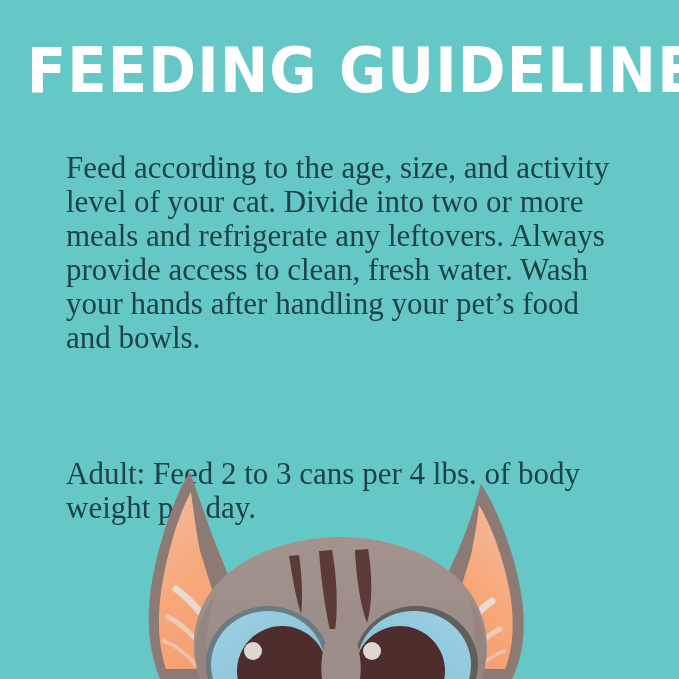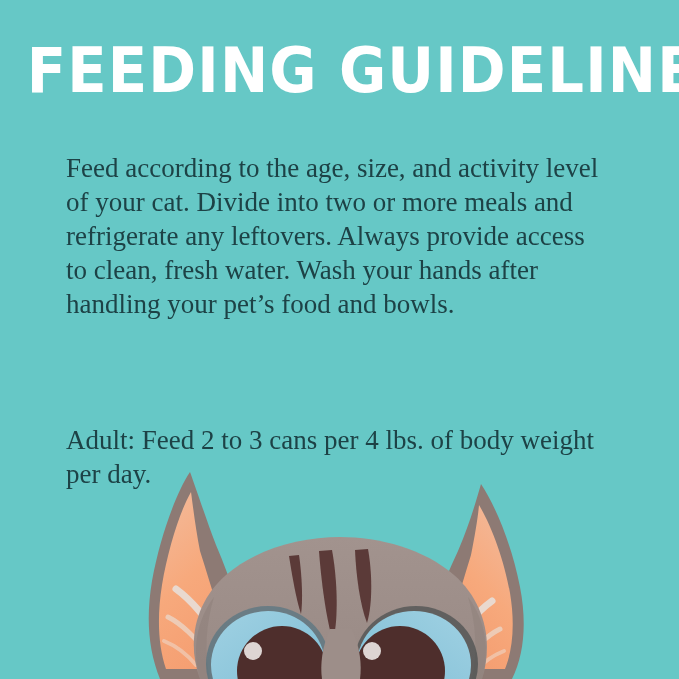--- a/index.html
+++ b/index.html
@@ -41,21 +41,21 @@
   }
 
   
   .copy {
     position: absolute;
     left: 66px;
     top: 151px;
     width: 545px;
     font-family: "Liberation Serif", "DejaVu Serif", serif;
     color: #1d4246;
-    font-size: 27px;
+    font-size: 31px;
     line-height: 34px;
   }
   .copy p {
     margin: 0;
   }
   .copy p.para-2 {
     margin-top: 102px;
   }
 
   

